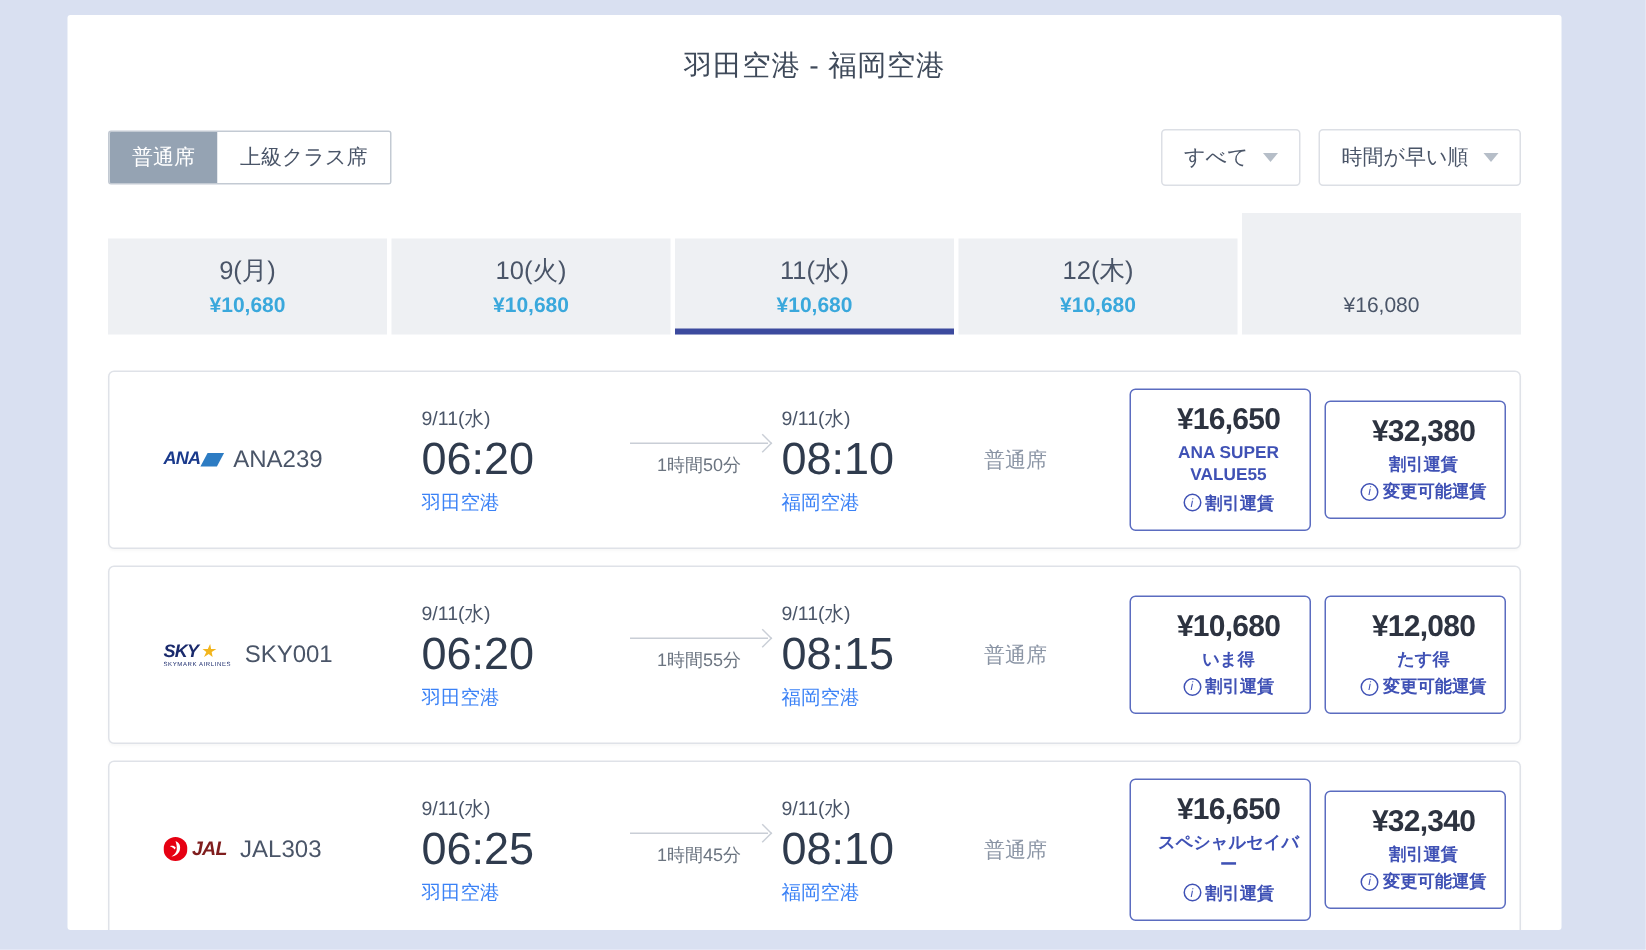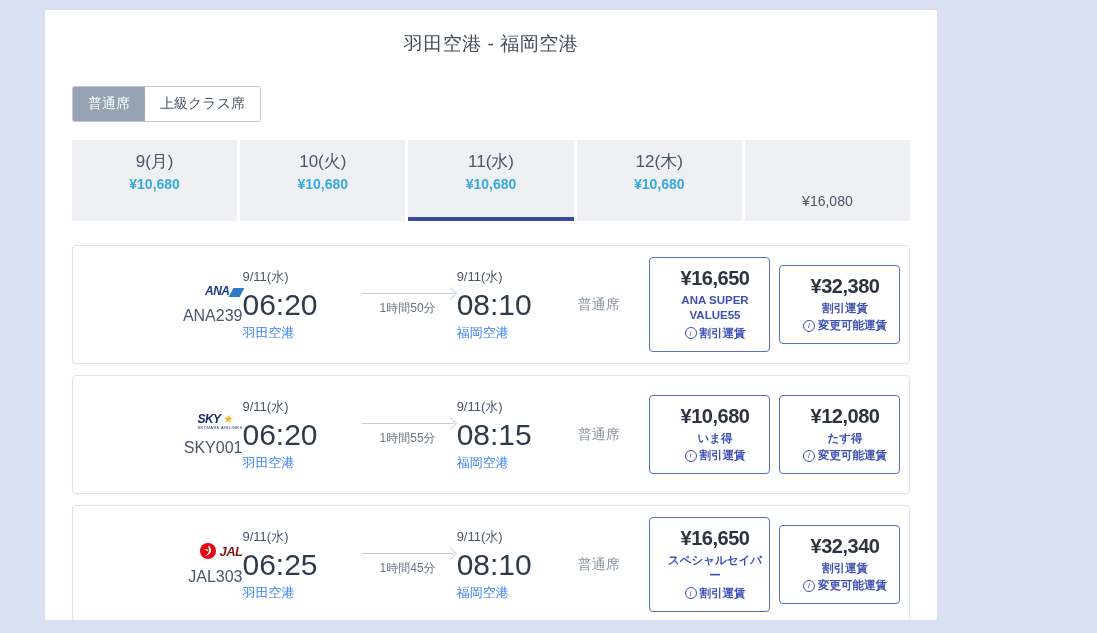--- a/index.html
+++ b/index.html
@@ -1,43 +1,43 @@
 <!DOCTYPE html>
 <html><head>
 <meta charset="utf-8">
 <style>
   * { margin:0; padding:0; box-sizing:border-box; }
   html,body { width:1097px; height:633px; overflow:hidden;
     font-family:"Liberation Sans","DejaVu Sans",sans-serif; background:#d9e0f1; }
-  .card { position:absolute; left:45px; top:10px; width:892px; height:610px;
+  .card { position:absolute; left:45px; top:10px; width:996px; height:610px;
     background:#ffffff; border-radius:2px; overflow:hidden; }
   .card-title { text-align:center; padding-top:21px; font-size:19px; color:#3f4a5a; letter-spacing:.5px; }
 
   .controls { margin:29px 27px 0 27px; display:flex; justify-content:space-between; align-items:center; }
   .seat-toggle { display:flex; border:1px solid #c3cad3; border-radius:2px; overflow:hidden; }
   .seat-tab { padding:8px 15px; font-size:14px; color:#4a5568; background:#fff; cursor:pointer; white-space:nowrap; }
   .seat-tab.selected { background:#95a3b3; color:#ffffff; }
   .dropdowns { display:flex; gap:12px; }
   .dropdown { display:flex; align-items:center; gap:10px; border:1px solid #dcdfe5; border-radius:3px;
     background:#fff; padding:9px 14px; font-size:14px; color:#4a5568; cursor:pointer; white-space:nowrap; }
   .caret { width:0; height:0; border-left:5px solid transparent; border-right:5px solid transparent;
     border-top:6px solid #b6bec8; }
 
-  .date-tabs { margin:18px 27px 0 27px; display:flex; gap:3px; }
+  .date-tabs { margin:18px 27px 0 27px; display:flex; gap:3px;align-items:flex-end; }
   .date-tab { flex:1; background:#eef0f3; text-align:center; padding:10px 0 12px 0; position:relative; cursor:pointer; }
   .date-tab .d-date { font-size:17px; color:#4a5568; }
   .date-tab .d-price { font-size:14px; color:#3aa8dc; margin-top:3px; font-weight:bold; }
   .date-tab .d-price.plain { color:#4a5568; font-weight:normal;margin-top:43px; }
   .date-tab.selected::after { content:""; position:absolute; left:0; right:0; bottom:0; height:4px; background:#3c4a9e; }
 
   .flight-list { margin:24px 27px 0 27px; display:flex; flex-direction:column; gap:11px; }
   .flight-row { border:1px solid #dfe2e8; border-radius:4px; background:#fff; height:119px;
     display:flex; align-items:center; box-shadow:0 1px 2px rgba(0,0,0,0.03); }
 
-  .airline { margin-left:16px; width:172px; display:flex; align-items:flex-end; gap:9px;flex-direction:column; }
+  .airline { margin-left:36px; width:172px; display:flex; align-items:flex-start; gap:9px; }
   .flight-no { font-size:16px; color:#4a5568; }
 
   .logo-ana { display:flex; align-items:flex-end; gap:2px; }
   .logo-ana .ana-txt { font-size:12px; font-weight:800; font-style:italic; color:#1a3a8c; letter-spacing:-0.5px; }
   .logo-ana .ana-flag { width:11px; height:9px; background:#2d7cc3; transform:skewX(-28deg); margin-bottom:1px; }
   .logo-sky { display:flex; flex-direction:column; align-items:flex-start; line-height:1; }
   .logo-sky .sky-row { display:flex; align-items:center; gap:2px; }
   .logo-sky .sky-txt { font-size:12px; font-weight:800; font-style:italic; color:#1a2a6c; letter-spacing:-0.5px; }
   .logo-sky .sky-star { font-size:12px; color:#f2b51d; transform:skewX(-8deg); }
   .logo-sky .sky-sub { font-size:4px; color:#1a2a6c; letter-spacing:.4px; margin-top:1px; }
@@ -73,20 +73,30 @@
 
 <div class="card">
 
   <div class="card-title">羽田空港 - 福岡空港</div>
 
   <div class="controls">
     <div class="seat-toggle">
       <div class="seat-tab selected">普通席</div>
       <div class="seat-tab">上級クラス席</div>
     </div>
+    <div class="dropdowns">
+      <div class="dropdown">
+        <span>すべて</span>
+        <span class="caret"></span>
+      </div>
+      <div class="dropdown">
+        <span>時間が早い順</span>
+        <span class="caret"></span>
+      </div>
+    </div>
   </div>
 
   <div class="date-tabs">
   <div class="date-tab">
     <div class="d-date">9(月)</div>
     <div class="d-price">¥10,680</div>
   </div>
 
   <div class="date-tab">
     <div class="d-date">10(火)</div>

